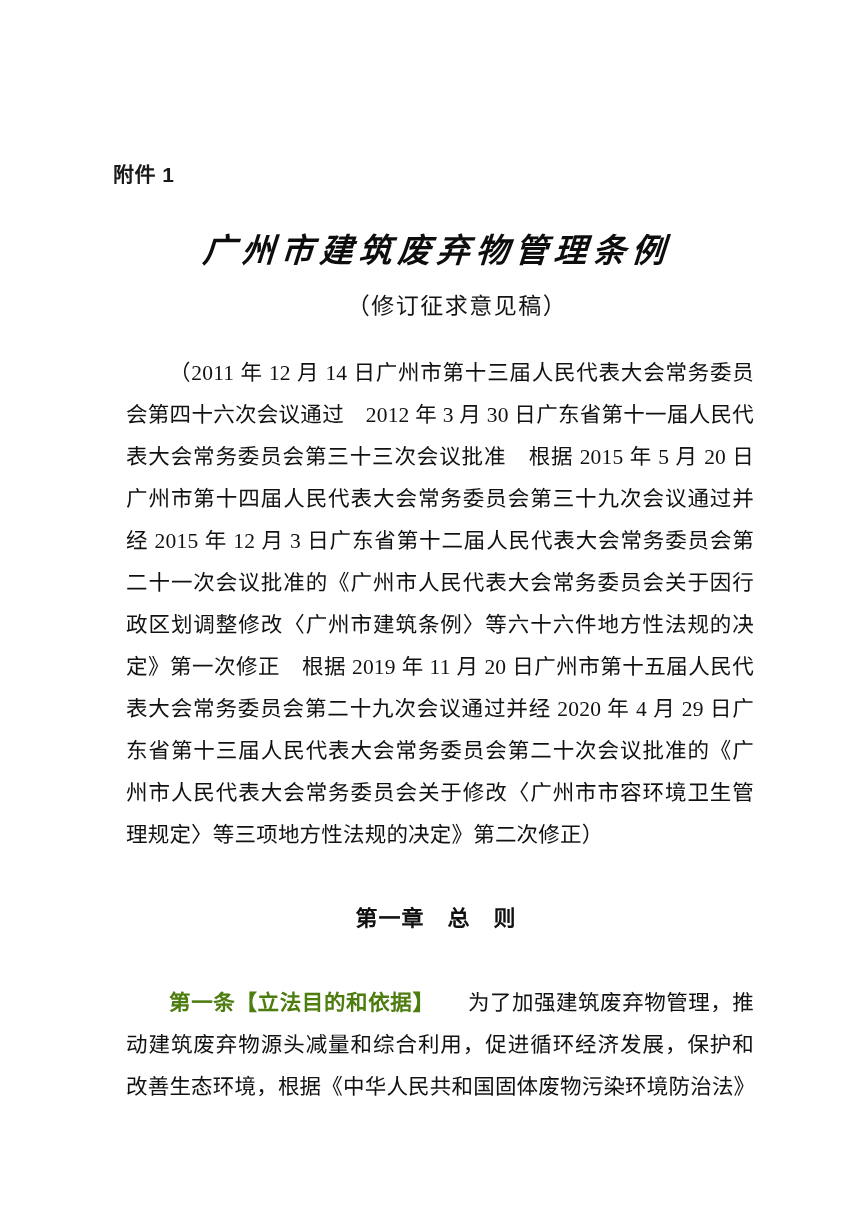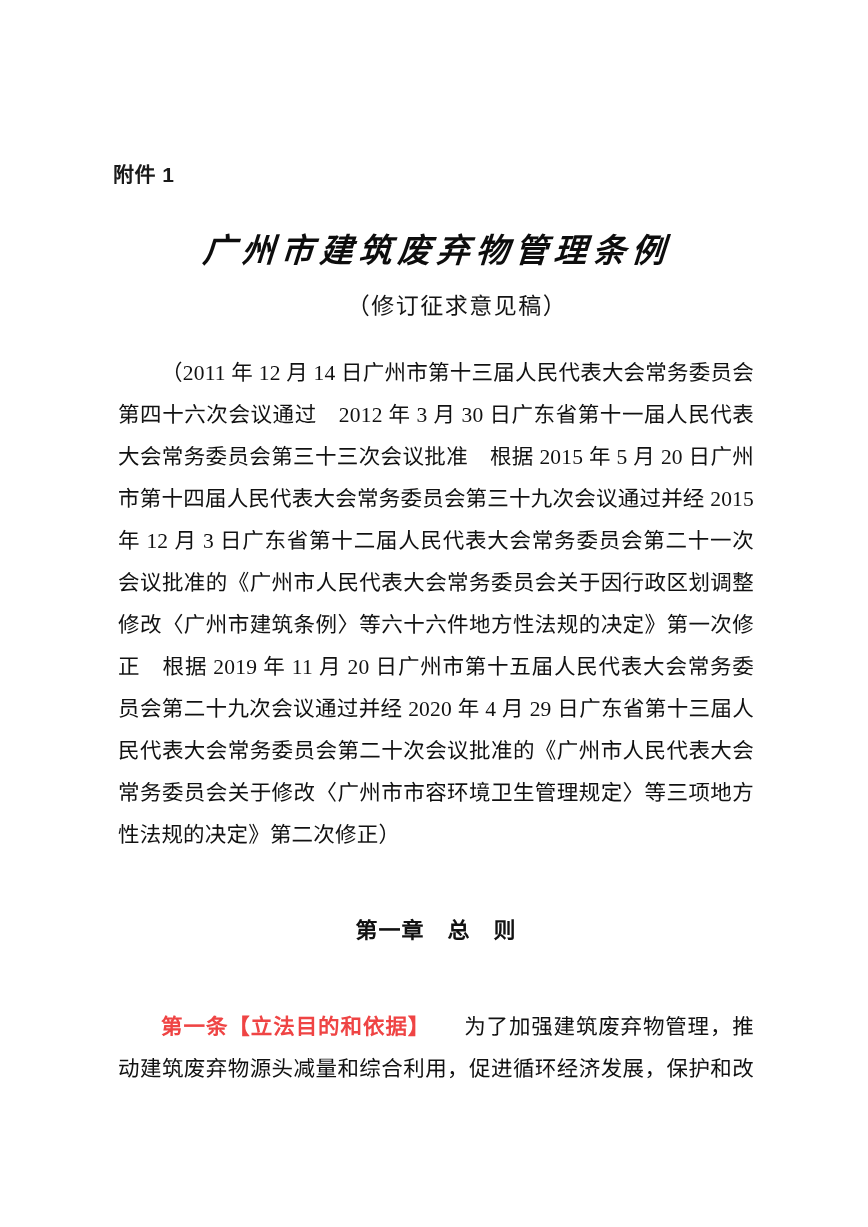--- a/index.html
+++ b/index.html
@@ -79,44 +79,45 @@
     line-height: 42px;
     text-align: justify;
     text-justify: inter-ideograph;
     color: #111111;
     margin: 0;
     letter-spacing: 0.2px;
   }
 
   .para.indent2 {
     text-indent: 2em;
+    margin-left: 8px;
   }
 
   
   .chapter-heading {
     font-family: "Liberation Sans", "DejaVu Sans", sans-serif;
     font-weight: bold;
     font-size: 22px;
     line-height: 42px;
     text-align: center;
     letter-spacing: 1px;
     color: #111111;
-    margin: 12px;
+    margin: 0;
     white-space: pre;
   }
 
   .spacer-line { height: 42px; }
 
   
   .article-label {
     font-family: "Liberation Sans", "DejaVu Sans", sans-serif;
     font-weight: bold;
     font-size: 21.5px;
     letter-spacing: 0.3px;
-    color: #ef4444;
+    color: #4d7c0f;
   }
 
   .article-body {
     font-family: "Liberation Serif", "DejaVu Serif", serif;
   }
 
   
   .page-number {
     position: absolute;
     right: 96px;

